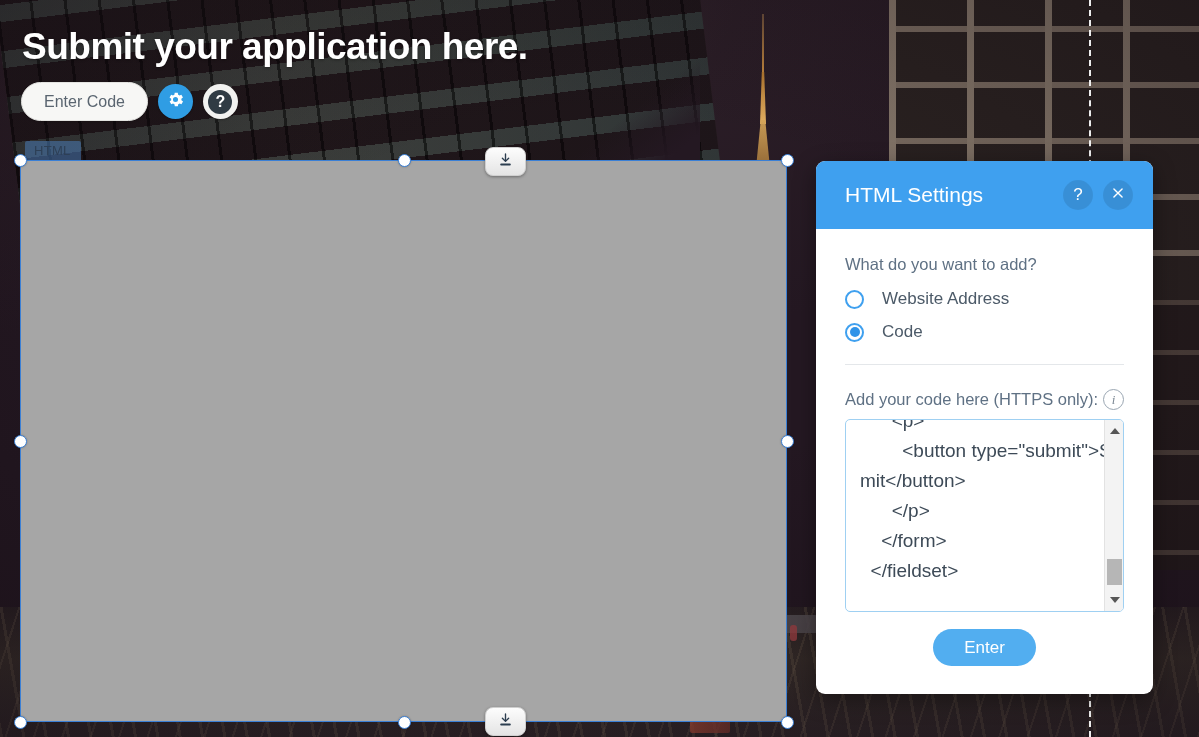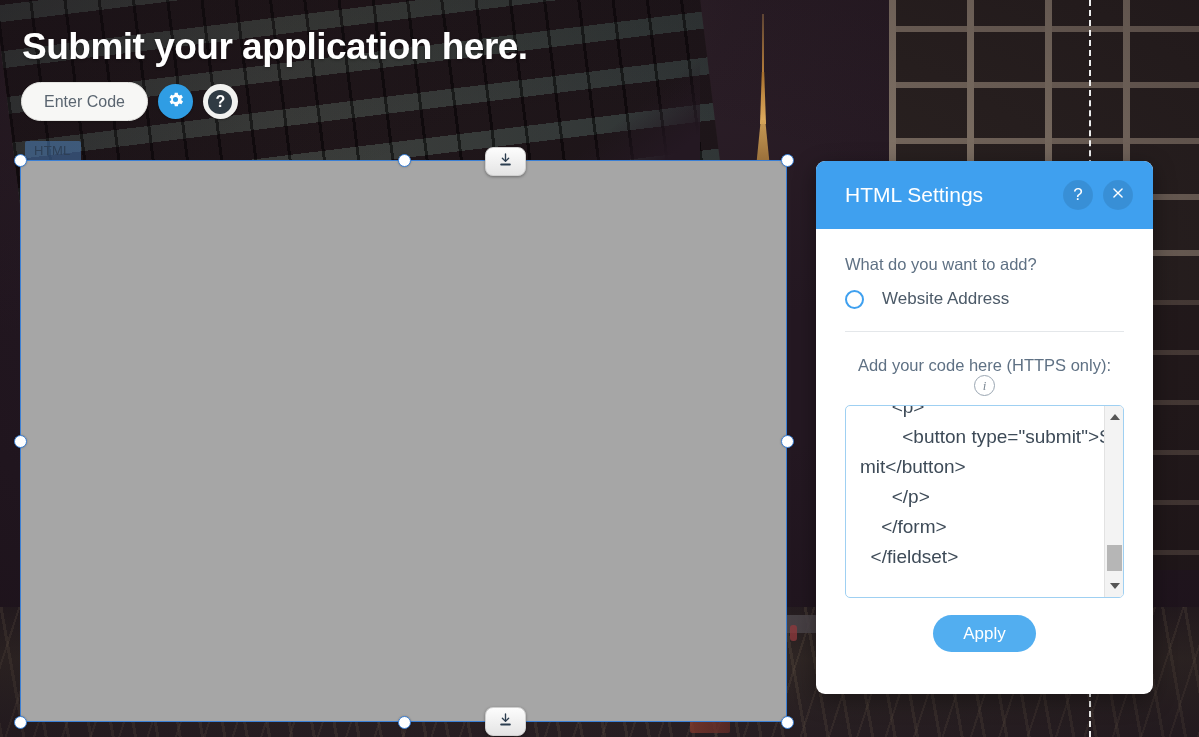--- a/index.html
+++ b/index.html
@@ -257,22 +257,22 @@
     content: ""; position: absolute;
     left: 2.5px; top: 2.5px; width: 10px; height: 10px;
     border-radius: 50%; background: #2f93e8;
   }
   .radio-label { font-size: 17px; color: #4c5a68; }
   .divider {
     height: 1px; background: #e4e7ea;
     margin: 22px 0 0 0;
   }
   .code-label-row {
-    display: flex; align-items: center; justify-content: flex-start;
-    margin-top: 24px; margin-bottom: 9px; flex-direction: column;
+    display: flex; align-items: center; justify-content: space-between;
+    margin-top: 24px; margin-bottom: 9px;
   }
   .code-label { font-size: 16.5px; color: #5f7184; }
   .info-icon {
     width: 21px; height: 21px; border-radius: 50%;
     border: 1.4px solid #9aa6b2; color: #7c8894;
     font-size: 13px; font-style: italic; font-family: "Liberation Serif", serif;
     display: flex; align-items: center; justify-content: center;
     cursor: pointer;
   }
   .code-wrap {
@@ -425,20 +425,24 @@
 
     <div class="panel-body">
 
       <div class="question">What do you want to add?</div>
 
       <div class="radio-row">
         <span class="radio"></span>
         <span class="radio-label">Website Address</span>
       </div>
 
+      <div class="radio-row">
+        <span class="radio checked"></span>
+        <span class="radio-label">Code</span>
+      </div>
 
       <div class="divider"></div>
 
       <div class="code-label-row">
         <span class="code-label">Add your code here (HTTPS only):</span>
         <span class="info-icon">i</span>
       </div>
 
       <div class="code-wrap">
         <div class="code-text">      &lt;p&gt;
@@ -451,19 +455,19 @@
               <i></i>
             </div>
           <div class="sb-thumb"></div>
           <div class="sb-arrow down">
               <i></i>
             </div>
         </div>
       </div>
 
       <div class="apply-row">
-        <button class="apply-btn">Apply</button>
+        <button class="apply-btn">Enter</button>
       </div>
 
     </div>
   </div>
 
 </div>
 
 </body></html>

